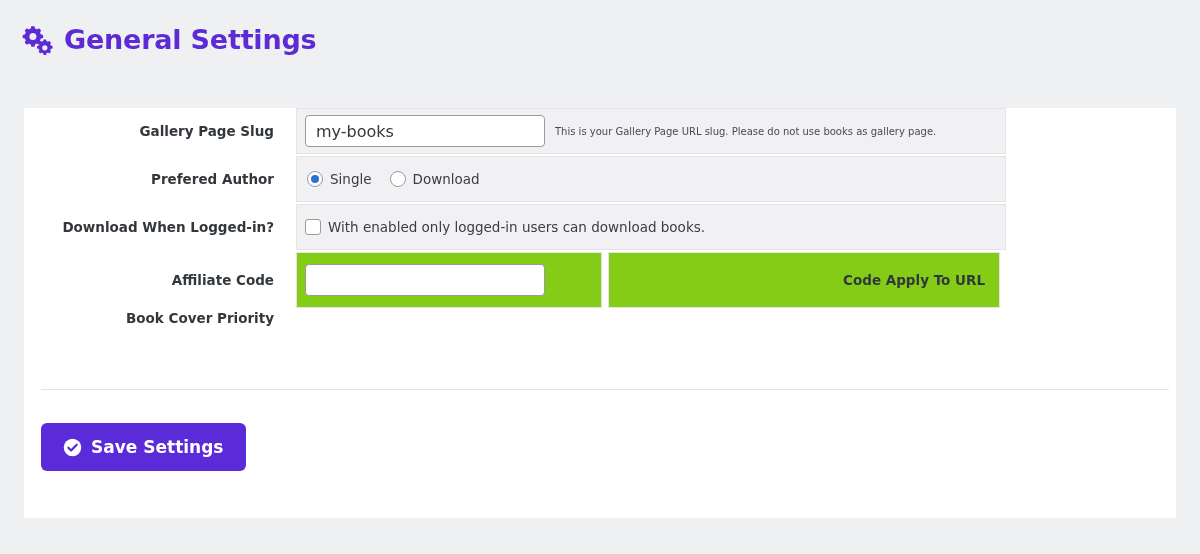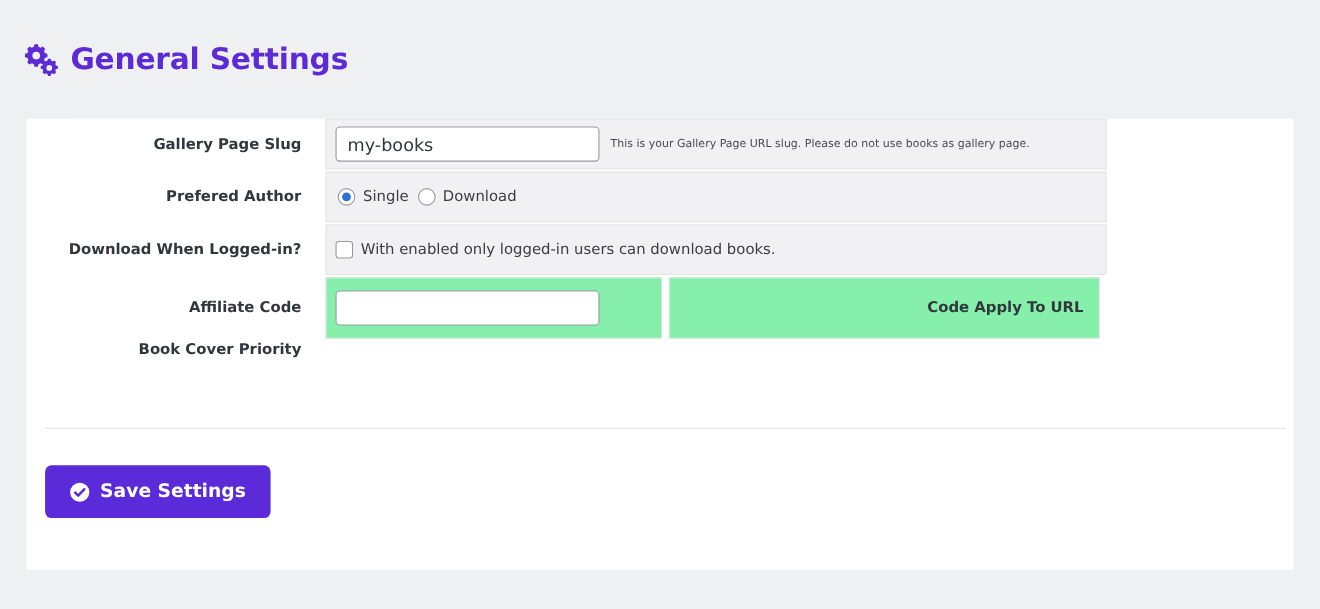--- a/index.html
+++ b/index.html
@@ -7,21 +7,20 @@
     margin: 0; padding: 0;
     width: 1200px; height: 554px;
     background: #eff0f1;
     font-family: "DejaVu Sans", "Liberation Sans", sans-serif;
     overflow: hidden;
   }
 
   
   .page-header {
     display: flex;
-    align-items: center;
     gap: 10px;
     padding: 24px 0 0 20px;
     height: 84px;
   }
   .gear-icon { width: 34px; height: 32px; display: block; flex: 0 0 auto; }
   .page-title {
     font-size: 27px;
     font-weight: bold;
     color: #5c2bd5;
     letter-spacing: -0.2px;
@@ -90,21 +89,21 @@
   .text-input::placeholder { color: #8a8a8e; }
 
   .help-text {
     font-size: 10px;
     color: #4a4a50;
     margin-left: 10px;
     white-space: nowrap;
   }
 
   
-  .choice-group { display: flex; align-items: center; gap: 8px; padding-left: 2px; }
+  .choice-group { display: flex; align-items: center; gap: 18px; padding-left: 2px; }
   .choice {
     display: flex;
     align-items: center;
     gap: 7px;
     font-size: 13.5px;
     color: #3c3c42;
     cursor: pointer;
     white-space: nowrap;
   }
   .radio {
@@ -129,21 +128,21 @@
     border: 1px solid #9a9a9e;
     background: #ffffff;
     flex: 0 0 auto;
     position: relative;
   }
   .check-text { font-size: 13.5px; color: #3c3c42; white-space: nowrap; }
 
   
   .split-row { display: flex; align-items: stretch; flex: 1 1 auto; }
   .split-cell {
-    background: #86efac;
+    background: #84cc16;
     border: 1px solid #e4e4e7;
     display: flex;
     align-items: center;
     min-height: 56px;
   }
   .split-input-cell { width: 306px; flex: 0 0 306px; padding-left: 8px; }
   .split-spacer { width: 6px; flex: 0 0 6px; background: #ffffff; border: none; }
   .split-label-cell {
     flex: 1 1 auto;
     justify-content: flex-end;

